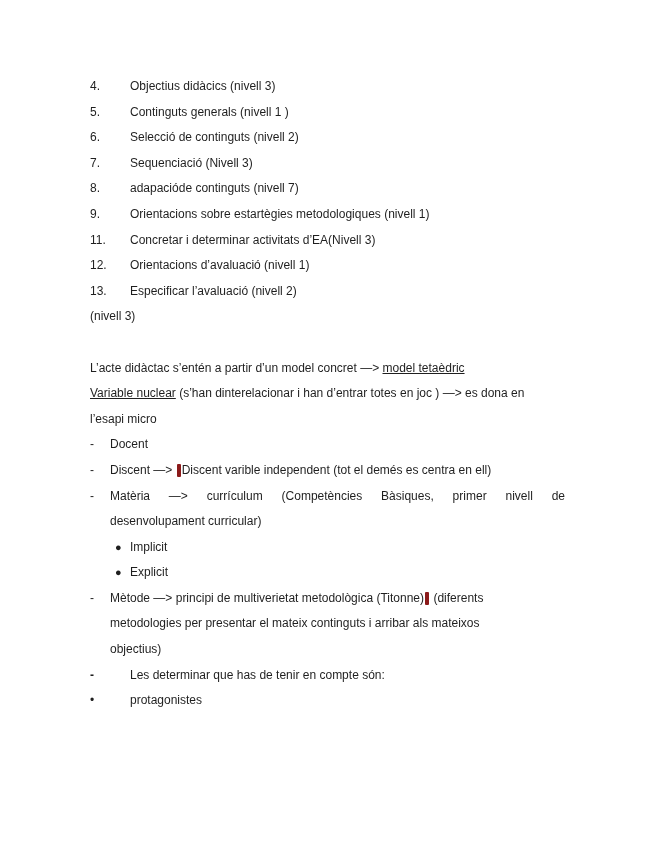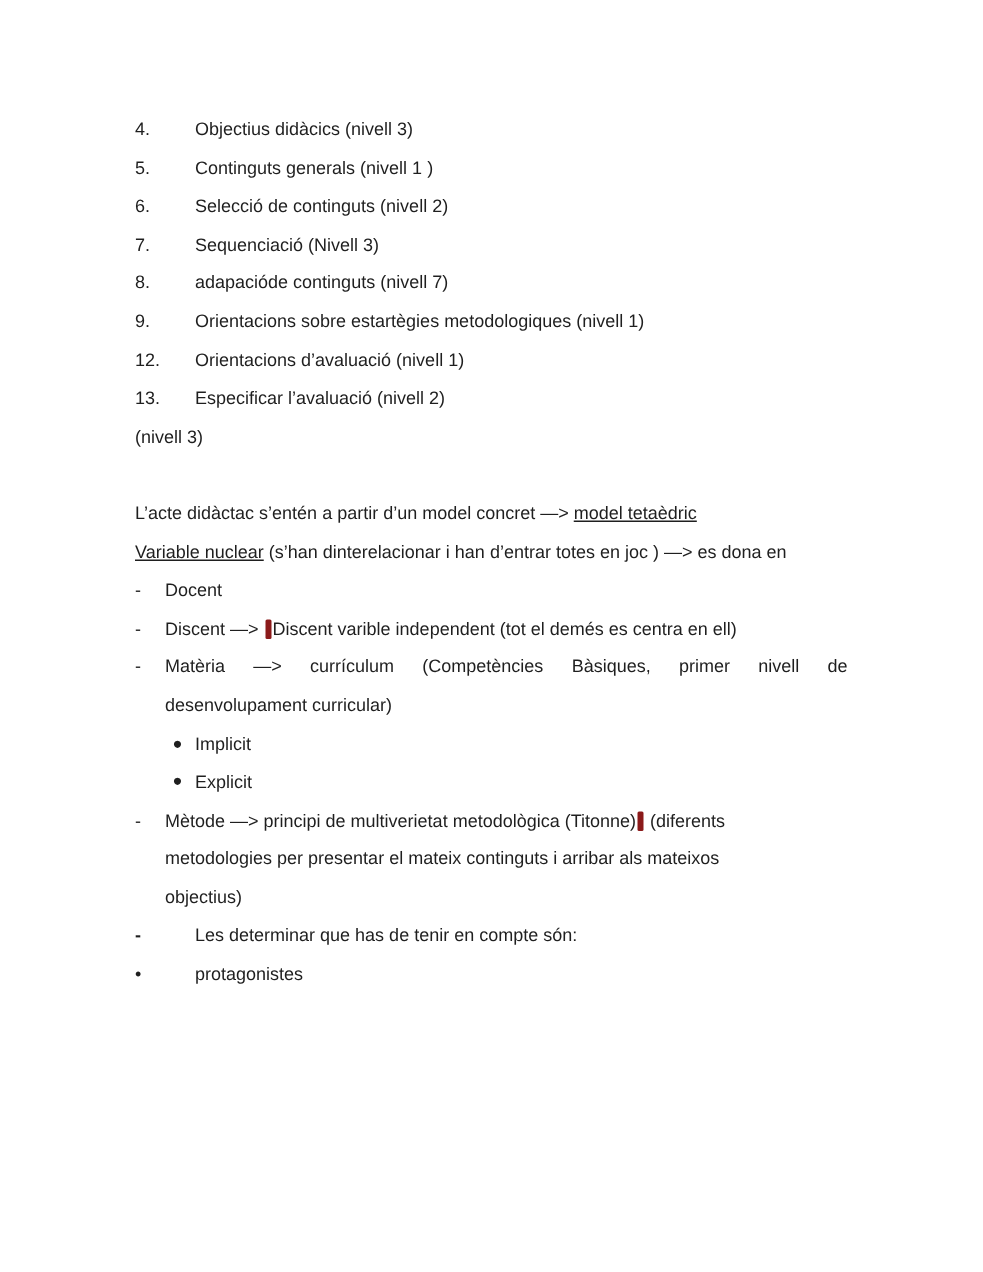--- a/index.html
+++ b/index.html
@@ -80,36 +80,43 @@
       </div>
       <div class="line num">
         <span class="marker">8.</span>
         <span class="text"><span>adapacióde continguts (nivell 7)</span></span>
       </div>
       <div class="line num">
         <span class="marker">9.</span>
         <span class="text"><span>Orientacions sobre estartègies metodologiques (nivell 1)</span></span>
       </div>
       <div class="line num">
+        <span class="marker">11.</span>
+        <span class="text"><span>Concretar i determinar activitats d’EA(Nivell 3)</span></span>
+      </div>
+      <div class="line num">
         <span class="marker">12.</span>
         <span class="text"><span>Orientacions d’avaluació (nivell 1)</span></span>
       </div>
       <div class="line num">
         <span class="marker">13.</span>
         <span class="text"><span>Especificar l’avaluació (nivell 2)</span></span>
       </div>
       <div class="line plain">
         <span class="text"><span>(nivell 3)</span></span>
       </div>
       <div class="line spacer"></div>
       <div class="line plain">
         <span class="text"><span>L’acte didàctac s’entén a partir d’un model concret —&gt; </span><span class="u">model tetaèdric</span></span>
       </div>
       <div class="line plain">
         <span class="text"><span class="u">Variable nuclear</span><span> (s’han dinterelacionar i han d’entrar totes en joc ) —&gt; es dona en</span></span>
+      </div>
+      <div class="line plain">
+        <span class="text"><span>l’esapi micro</span></span>
       </div>
       <div class="line dash">
         <span class="marker">-</span>
         <span class="text"><span>Docent</span></span>
       </div>
       <div class="line dash">
         <span class="marker">-</span>
         <span class="text"><span>Discent —&gt; </span><span class="redbar" style="background: rgb(139, 26, 26);"></span><span>Discent varible independent (tot el demés es centra en ell)</span></span>
       </div>
       <div class="line dash justify">

